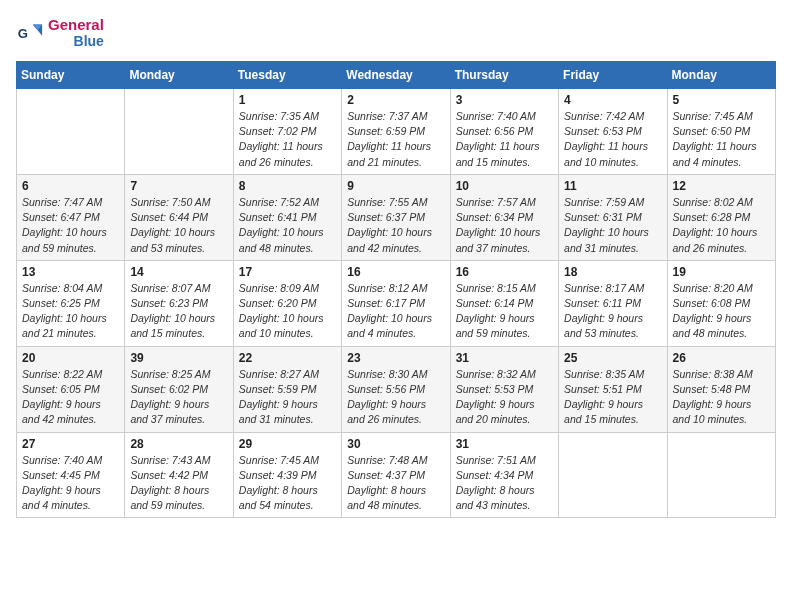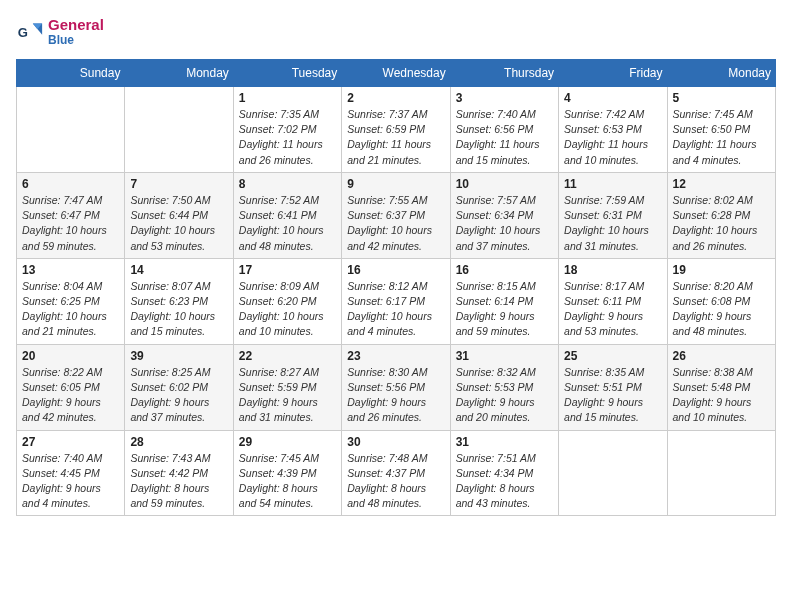--- a/index.html
+++ b/index.html
@@ -41,23 +41,23 @@
     }
     .calendar {
       width: 100%;
       border-collapse: collapse;
       font-size: 11px;
     }
     .calendar th {
       background-color: #2e6db4;
       color: #fff;
       padding: 6px 4px;
-      text-align: right;
+      text-align: left;
       font-size: 12px;
-      font-weight: normal;
+      font-weight: bold;
       border: 1px solid #2e6db4;
     }
     .calendar td {
       border: 1px solid #ccc;
       vertical-align: top;
       padding: 4px 5px;
       width: calc(100% / 7);
       height: 80px;
       background: #fff;
     }
@@ -86,21 +86,21 @@
 
 <div class="header">
   <div class="logo">
     <svg class="logo-icon" viewBox="0 0 30 30" xmlns="http://www.w3.org/2000/svg">
       <text x="2" y="20" font-size="14" font-weight="bold" fill="#1a3a5c">G</text>
       <polygon points="18,6 28,6 28,18" fill="#2e6db4"></polygon>
       <polygon points="18,6 28,6 23,12" fill="#4a90d9"></polygon>
     </svg>
     <div>
       <div style="font-size:15px;font-weight:bold;color:#be185d;">General</div>
-      <div style="font-size:12px;font-weight:bold;color:#2e6db4;">Blue</div>
+      <div style="font-size:14px;font-weight:bold;color:#2e6db4;text-align:right;">Blue</div>
     </div>
   </div>
   <div class="title-block">
     <div class="month-title"></div>
     <div class="location-title"></div>
   </div>
 </div>
 
 <table class="calendar">
   <thead>

